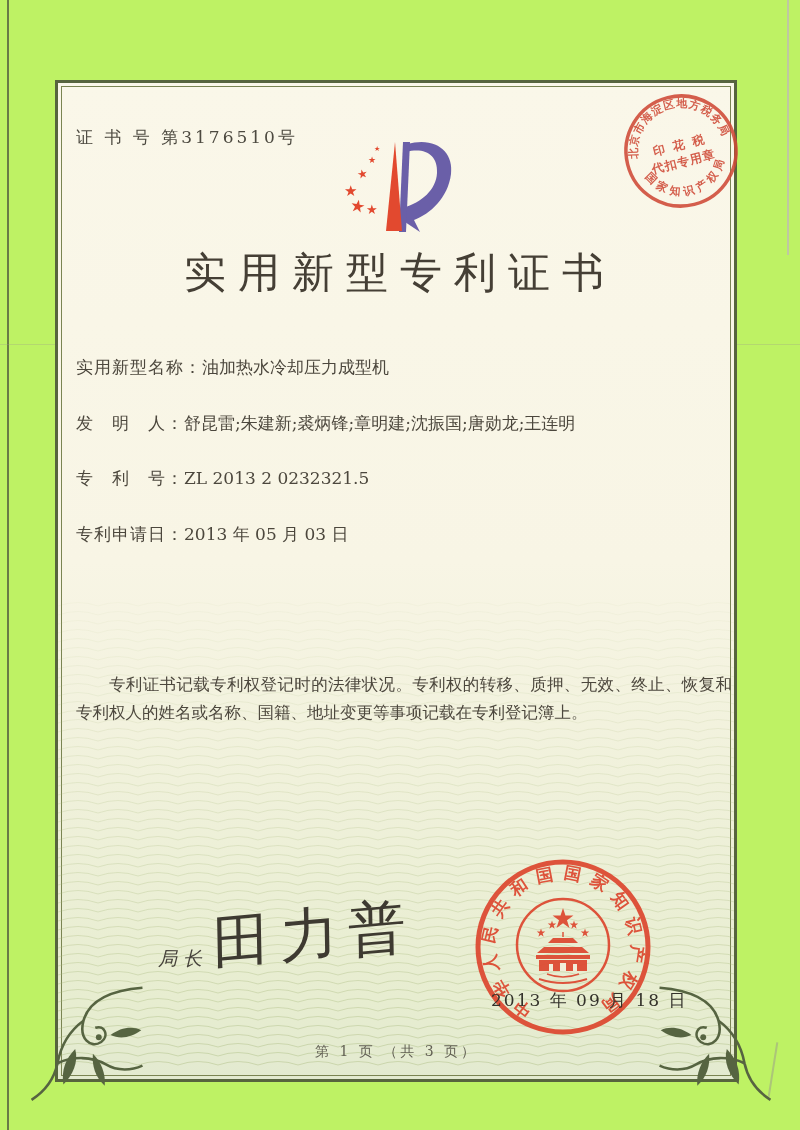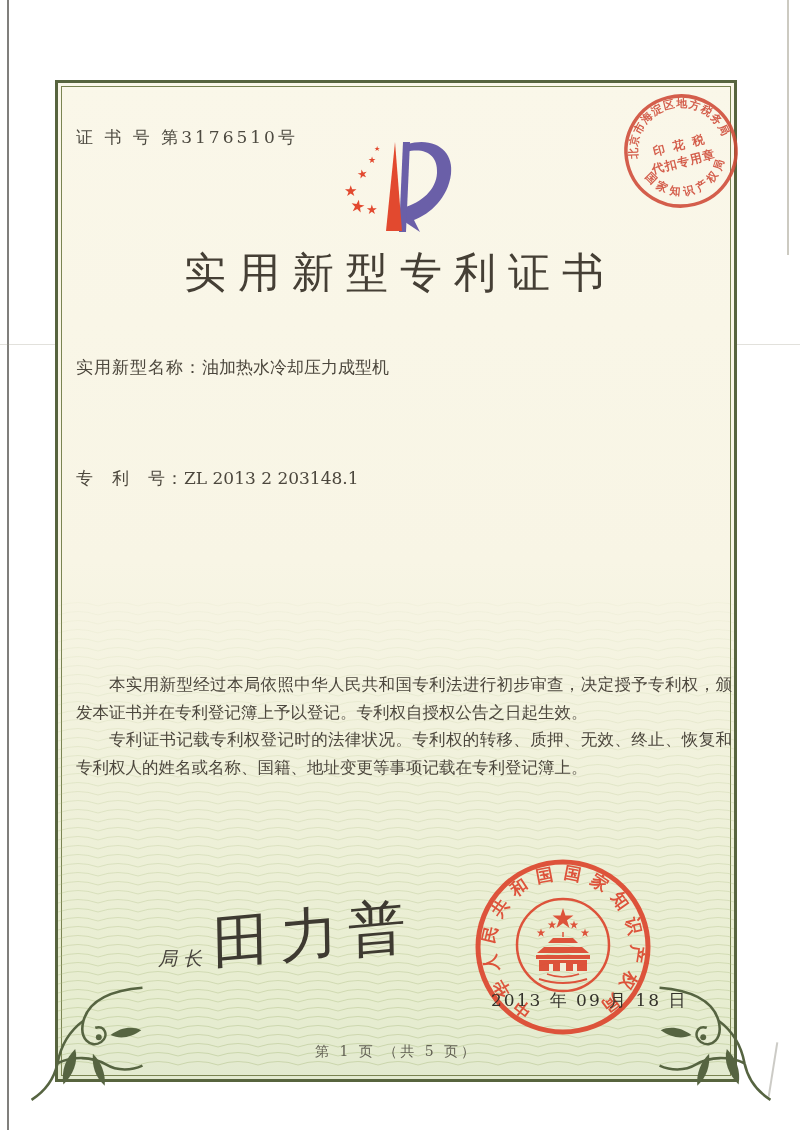--- a/index.html
+++ b/index.html
@@ -1,18 +1,18 @@
 <!DOCTYPE html>
 <html><head>
 <meta charset="utf-8">
 <style>
   html,body { margin:0; padding:0; background:#e9e7db; }
   #page {
     position:relative; width:800px; height:1130px; margin:0 auto;
-    background:#ffffff; overflow:hidden;
+    background:#bef264; overflow:hidden;
     font-family:"DejaVu Serif","Liberation Serif",serif;
     color:#4a463c;
   }
   .abs { position:absolute; }
   
   .scan-left   { left:7px; top:0; width:2px; height:1130px; background:#3c3b36; opacity:.65; }
   .scan-right  { left:787px; top:0; width:2px; height:255px; background:#bfbdb2; opacity:.8; }
   .scan-mark   { left:772px; top:1042px; width:2px; height:55px; background:#9a988e; opacity:.5; transform:rotate(9deg); }
   .crease      { left:0; top:344px; width:800px; height:1px; background:rgba(160,155,138,.30); }
   
@@ -164,26 +164,31 @@
     <span class="star" style="left:44px; top:10px; font-size:7px;">★</span>
     <span class="star" style="left:20px; top:62px; font-size:17px; transform:rotate(10deg);">★</span>
     <span class="star" style="left:36px; top:67px; font-size:13px;">★</span>
   </div>
 
   <div class="abs title">实用新型专利证书</div>
 
   <div class="abs field" style="top:356px">
     <span class="lab">实用新型名称：</span><span>油加热水冷却压力成型机</span>
   </div>
+  <div class="abs field" style="top:412px">
+    <span class="lab">发　明　人：</span><span>舒昆雷;朱建新;裘炳锋;章明建;沈振国;唐勋龙;王连明</span>
+  </div>
   <div class="abs field" style="top:467px">
-    <span class="lab">专　利　号：</span><span>ZL 2013 2 203148.1</span>
+    <span class="lab">专　利　号：</span><span>ZL 2013 2 0232321.5</span>
+  </div>
+  <div class="abs field" style="top:523px">
+    <span class="lab">专利申请日：</span><span>2013 年 05 月 03 日</span>
   </div>
 
   <div class="abs paras">
-    <p>本实用新型经过本局依照中华人民共和国专利法进行初步审查，决定授予专利权，颁发本证书并在专利登记簿上予以登记。专利权自授权公告之日起生效。</p>
     <p>专利证书记载专利权登记时的法律状况。专利权的转移、质押、无效、终止、恢复和专利权人的姓名或名称、国籍、地址变更等事项记载在专利登记簿上。</p>
   </div>
 
   <div class="abs director-label">局长</div>
   <div class="abs signature">田力普</div>
 
   <svg class="abs seal" viewBox="-95 -95 190 190">
     <defs>
       <path id="seal-ring" d="M -38.8 55.8 A 68 68 0 1 1 38.8 55.8" fill="none"></path>
       <path id="star5" d="M0 -10 L2.25 -3.09 L9.51 -3.09 L3.63 1.18 L5.88 8.09 L0 3.82 L-5.88 8.09 L-3.63 1.18 L-9.51 -3.09 L-2.25 -3.09 Z"></path>
@@ -207,15 +212,15 @@
       <rect x="-3" y="16" width="6" height="8" fill="#f3eeda" stroke="none"></rect>
       <rect x="-14" y="17" width="4" height="7" fill="#f3eeda" stroke="none"></rect>
       <rect x="10" y="17" width="4" height="7" fill="#f3eeda" stroke="none"></rect>
       <path d="M-24 32 Q0 40 24 32" fill="none" stroke-width="2"></path>
       <path d="M-16 27 Q0 33 16 27" fill="none" stroke-width="1.5"></path>
     </g>
   </svg>
 
   <div class="abs issue-date">2013 年 09 月 18 日</div>
 
-  <div class="abs footer">第 1 页 （共 5 页）</div>
+  <div class="abs footer">第 1 页 （共 3 页）</div>
 
 </div>
 
 </body></html>

